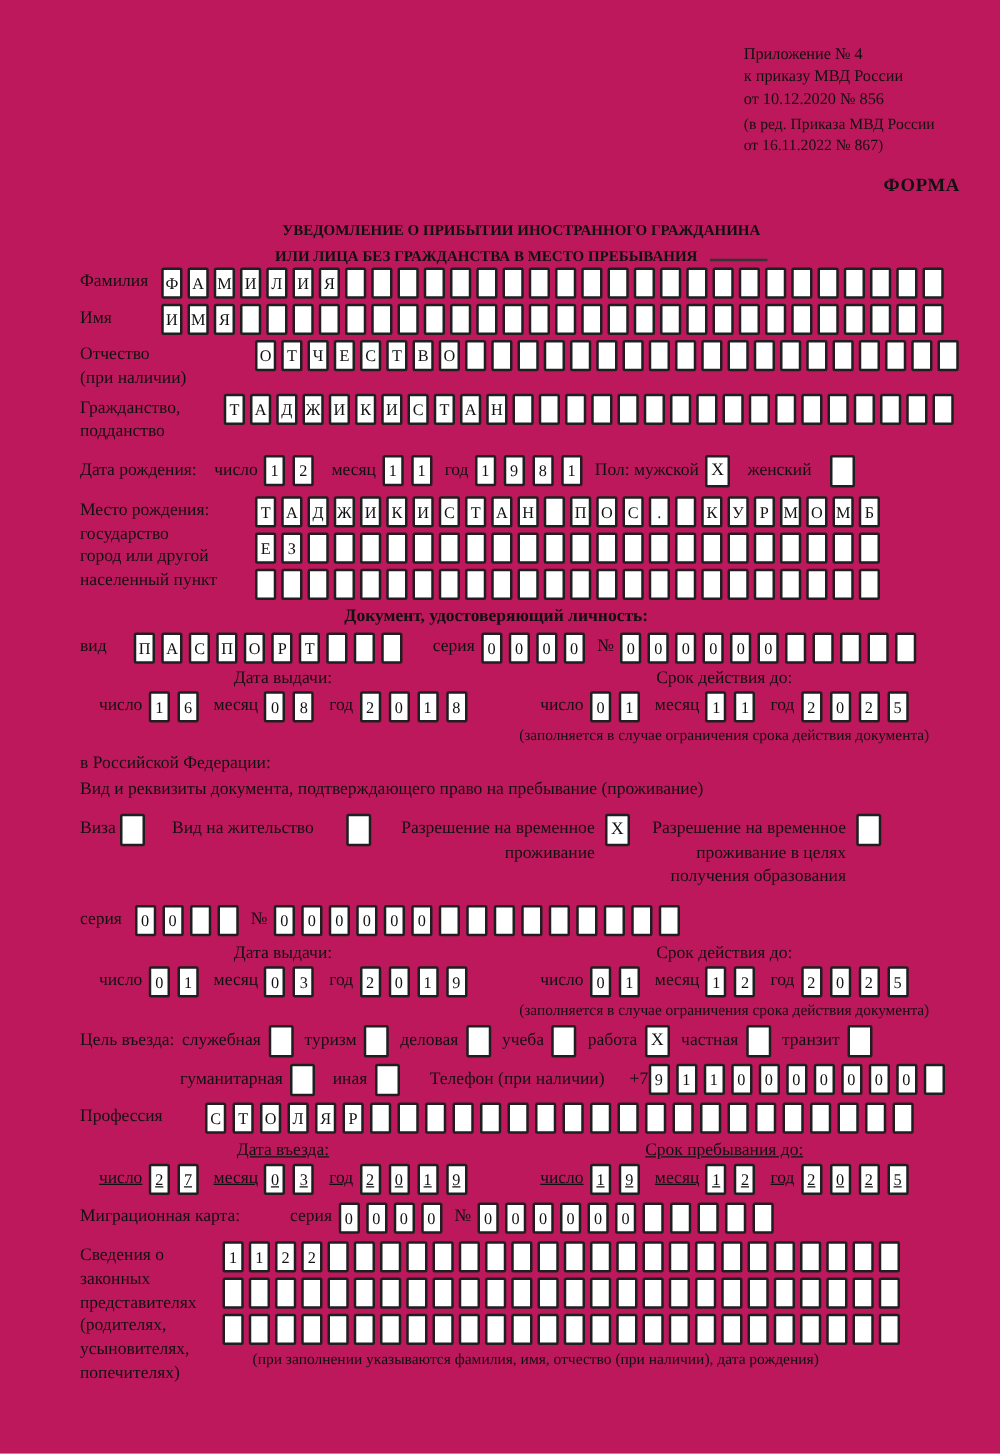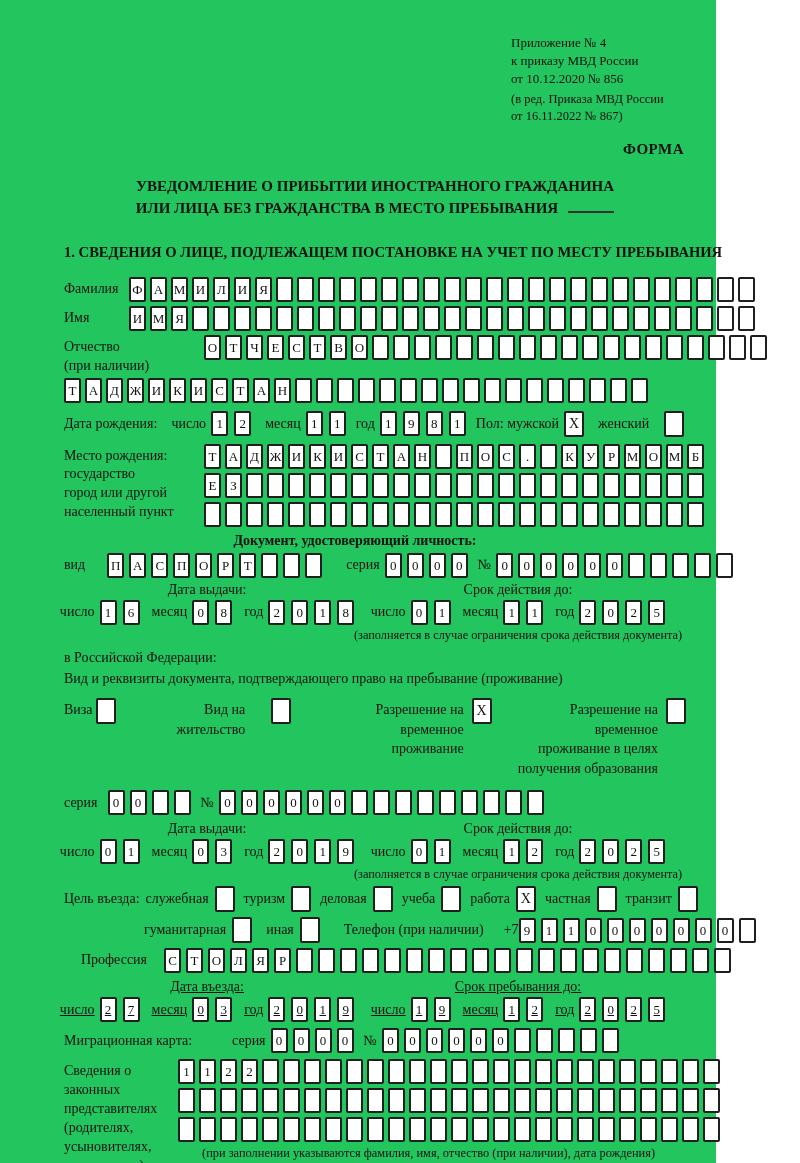--- a/index.html
+++ b/index.html
@@ -1,33 +1,33 @@
 <!DOCTYPE html>
 <html><head>
 <meta charset="utf-8">
 <style>
   html,body{margin:0;padding:0;background:#ffffff;}
   .page{
-    width:716px;height:1163px;box-sizing:border-box;background:#22c55e;color:#111;
+    width:800px;height:1163px;box-sizing:border-box;background:#be185d;color:#111;
     font-family:"Liberation Serif", serif;font-size:14px;
     padding:34px 30px 10px 64px;position:relative;
   }
   
   .hdr-block{width:175px;margin-left:auto;font-size:13px;line-height:1.38;}
   .hdr-block div{white-space:nowrap;}
   .amend{font-size:12.5px;margin-top:3px;}
   .forma{font-weight:bold;text-align:right;font-size:15px;margin-top:16px;letter-spacing:.5px;padding-right:2px;}
   
-  .title{font-weight:bold;text-align:center;font-size:15px;line-height:1.45;margin-top:18px;}
+  .title{font-weight:bold;text-align:center;font-size:12px;line-height:1.45;margin-top:18px;}
   .blank-line{display:inline-block;width:46px;height:13px;border-bottom:2px solid #333;margin-left:10px;}
   .sec-head{font-weight:bold;font-size:14.6px;margin-top:24px;margin-bottom:16px;white-space:nowrap;}
   
   .frow{display:flex;align-items:flex-start;margin-bottom:4px;}
   .lbl{flex:none;line-height:1.35;padding-top:3px;}
-  .w65{width:65px;} .w140{width:140px;} .w115{width:115px;} .w100{width:100px;text-align:center;} .w114{width:114px;}
+  .w65{width:65px;} .w140{width:140px;} .w115{width:115px;} .w100{width:100px;} .w114{width:114px;}
   .lbl2{font-size:14px;}
   
   .cells{display:inline-flex;gap:4px;flex:none;}
   .cell{
     flex:none;width:13px;height:21px;border:2px solid #1f1f1f;border-radius:2px;
     text-align:center;font-size:13px;line-height:21px;font-family:"Liberation Serif",serif;background:#fff;
   }
   .stackrows .cells{margin-bottom:4px;display:flex;}
   .checkbox{
     flex:none;display:inline-block;width:16px;height:22px;border:2px solid #1f1f1f;border-radius:2px;
@@ -73,21 +73,20 @@
       <div>от 16.11.2022 № 867)</div>
     </div>
   </div>
   <div class="forma">ФОРМА</div>
 
   <div class="title">
     <div>УВЕДОМЛЕНИЕ О ПРИБЫТИИ ИНОСТРАННОГО ГРАЖДАНИНА</div>
     <div><span>ИЛИ ЛИЦА БЕЗ ГРАЖДАНСТВА В МЕСТО ПРЕБЫВАНИЯ</span><span class="blank-line"></span></div>
   </div>
 
-  <div class="sec-head">1. СВЕДЕНИЯ О ЛИЦЕ, ПОДЛЕЖАЩЕМ ПОСТАНОВКЕ НА УЧЕТ ПО МЕСТУ ПРЕБЫВАНИЯ</div>
 
   <div class="frow">
     <div class="lbl w65">Фамилия</div>
     <div class="cells">
         <span class="cell">Ф</span>
         <span class="cell">А</span>
         <span class="cell">М</span>
         <span class="cell">И</span>
         <span class="cell">Л</span>
         <span class="cell">И</span>
@@ -184,20 +183,24 @@
         <span class="cell"></span>
         <span class="cell"></span>
         <span class="cell"></span>
         <span class="cell"></span>
         <span class="cell"></span>
         <span class="cell"></span>
       </div>
   </div>
 
   <div class="frow" style="margin-bottom:8px;">
+    <div class="lbl w115">
+      <div>Гражданство,</div>
+      <div class="lbl2">подданство</div>
+    </div>
     <div class="cells">
         <span class="cell">Т</span>
         <span class="cell">А</span>
         <span class="cell">Д</span>
         <span class="cell">Ж</span>
         <span class="cell">И</span>
         <span class="cell">К</span>
         <span class="cell">И</span>
         <span class="cell">С</span>
         <span class="cell">Т</span>

